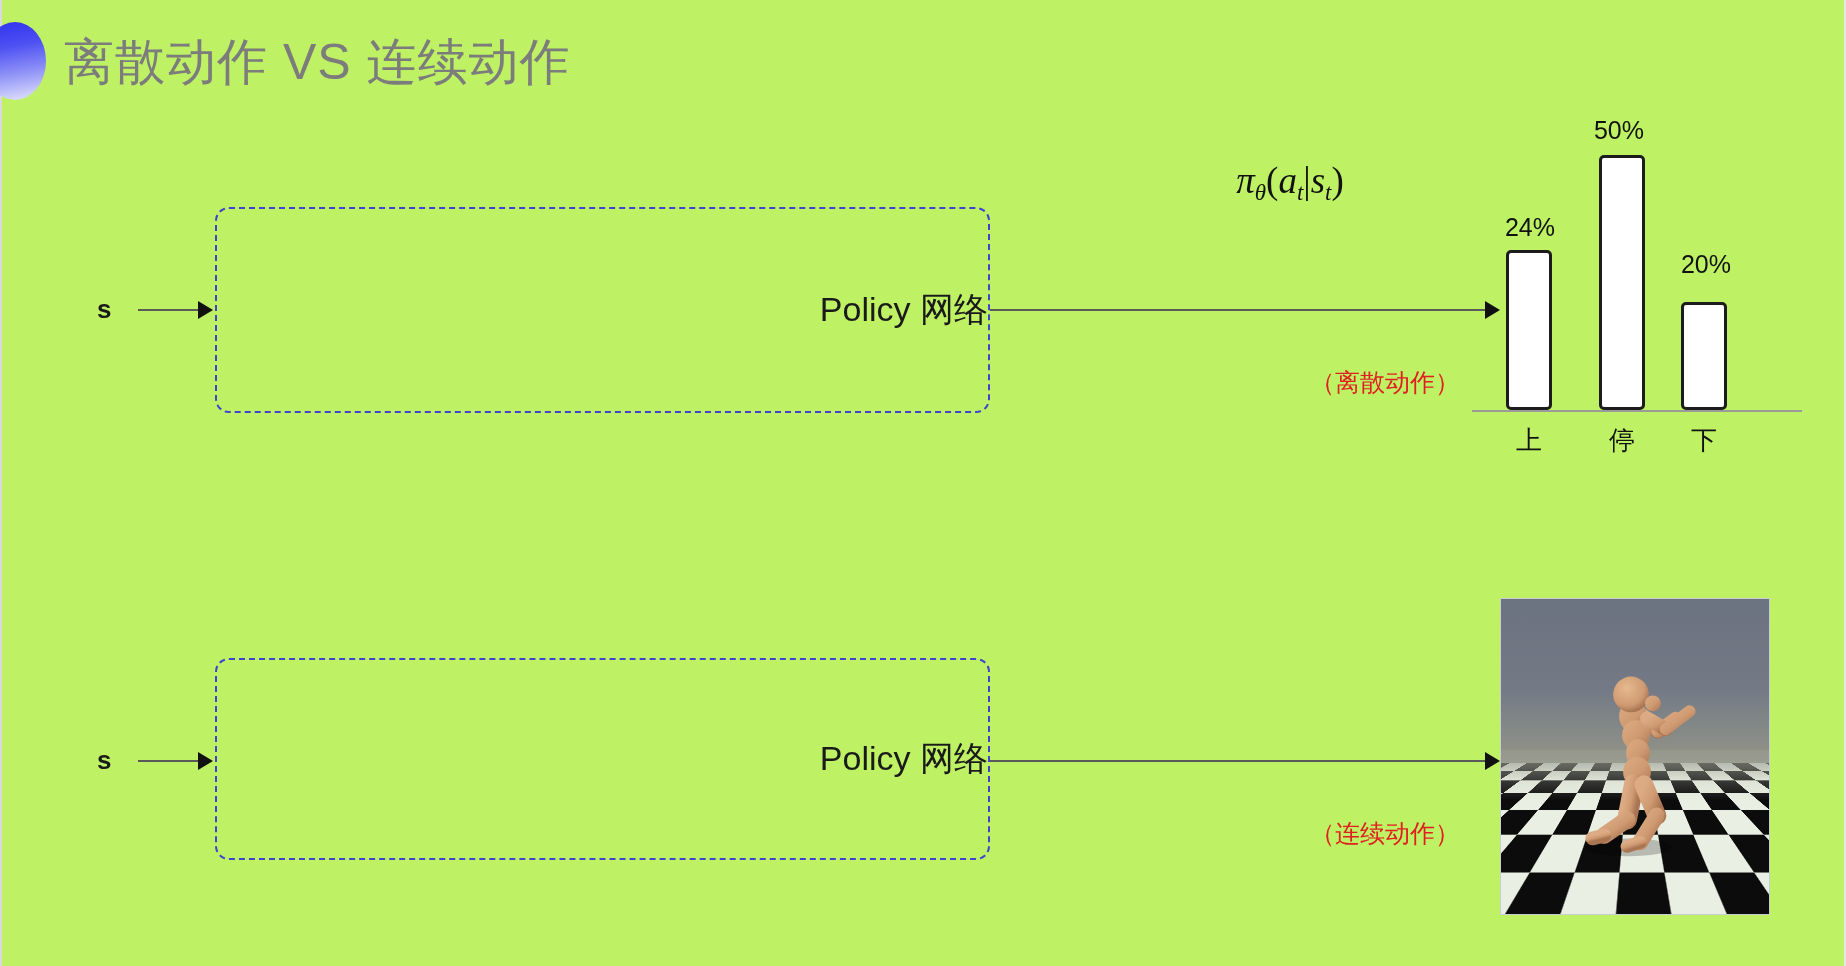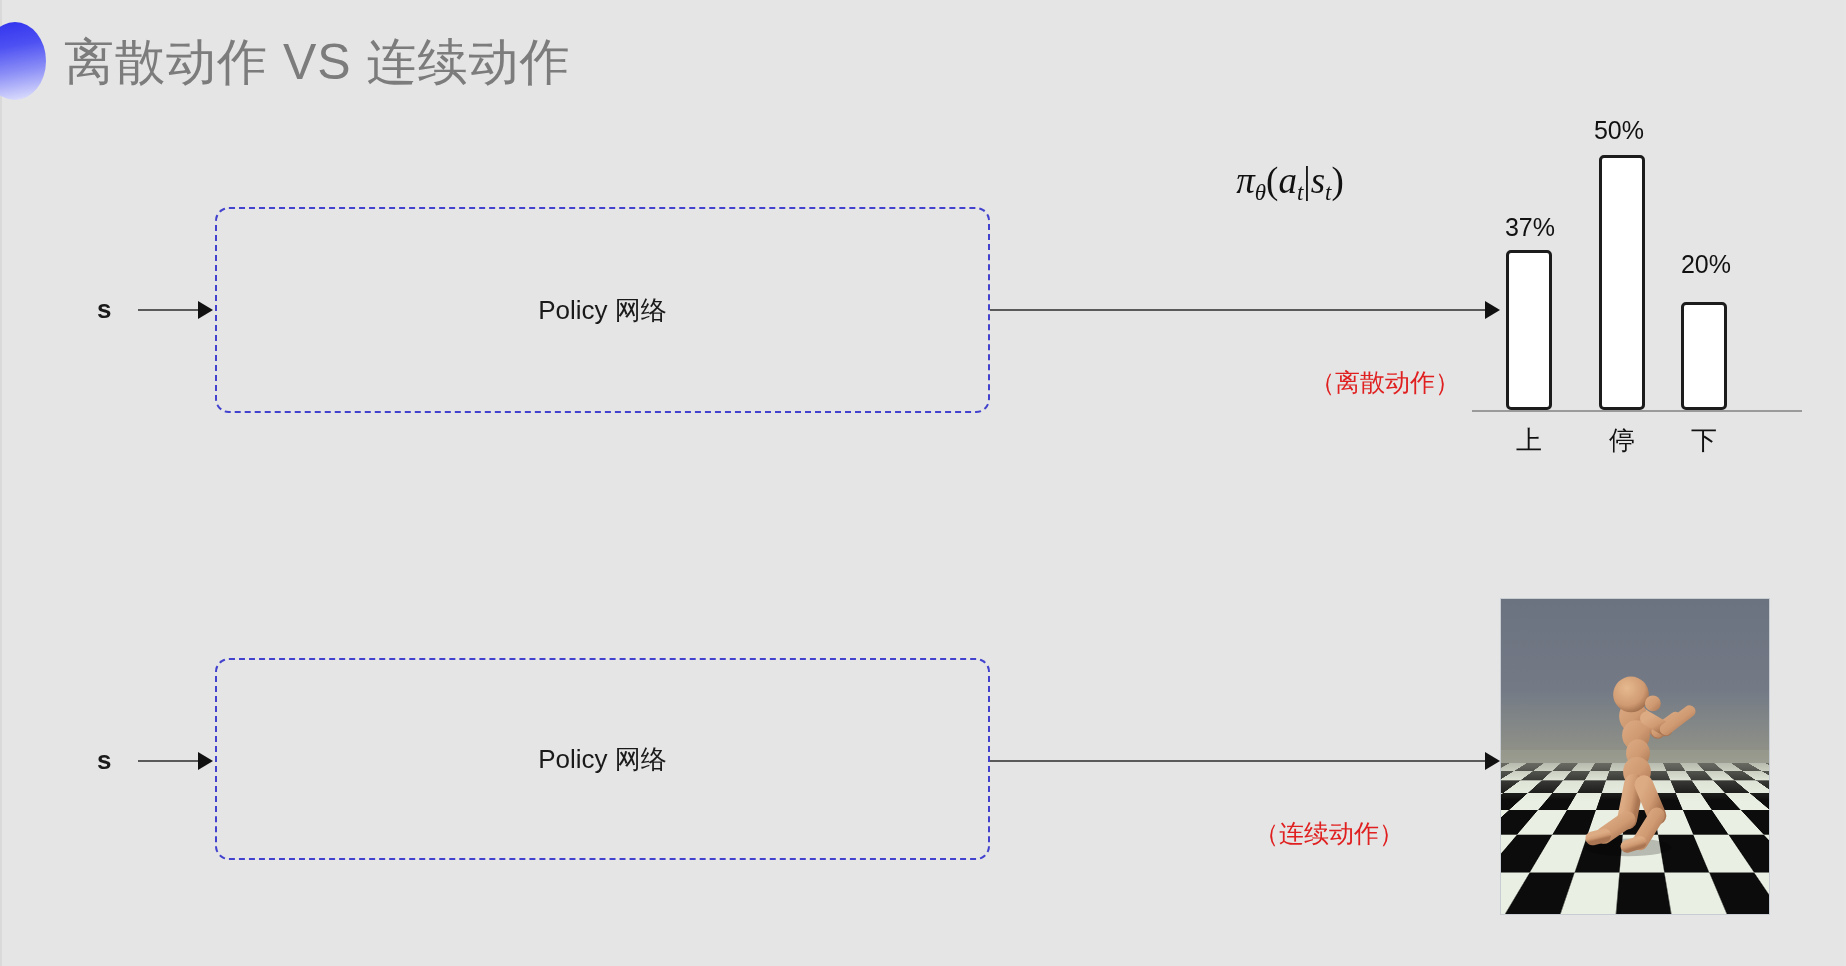--- a/index.html
+++ b/index.html
@@ -15,21 +15,21 @@
     font-family: "Liberation Sans", "DejaVu Sans", sans-serif;
     -webkit-font-smoothing: antialiased;
   }
 
   
   #slide {
     position: absolute;
     left: 0; top: 0;
     width: 1846px;
     height: 966px;
-    background: #e5e5e5;
+    background: #bef264;
   }
 
   
   .edge-line {
     position: absolute;
     left: 0; top: 0;
     width: 2px;
     height: 966px;
     background: #d9d9d9;
   }
@@ -69,22 +69,22 @@
     box-sizing: border-box;
     border: 2.5px dashed #4242cf;
     border-radius: 14px;
     background: transparent;
   }
   .policy-box .policy-label {
     position: absolute;
     left: 0; right: 0;
     top: 50%;
     transform: translateY(-50%);
-    text-align: center;
-    font-size: 26px;
+    text-align: right;
+    font-size: 34px;
     color: #1a1a1a;
     white-space: nowrap;
   }
   #policy-box-1 { left: 215px; top: 207px; width: 775px; height: 206px; }
   #policy-box-2 { left: 215px; top: 658px; width: 775px; height: 202px; }
 
   
   .state-label {
     position: absolute;
     font-size: 26px;
@@ -148,21 +148,21 @@
   .annot-formula .upr { font-style: normal; }
   .annot-note {
     position: absolute;
     font-size: 25px;
     color: #e02020;
     white-space: nowrap;
     width: 340px;
     text-align: right;
   }
   #note-1 { left: 1120px; top: 366px; }
-  #note-2 { left: 1064px; top: 817px; }
+  #note-2 { left: 1120px; top: 817px; }
 
   
   #bar-chart {
     position: absolute;
     left: 1472px;
     top: 108px;
     width: 340px;
     height: 350px;
   }
   .chart-axis {
@@ -260,21 +260,21 @@
   <div class="annot-block" id="annot-1">
     <div class="annot-formula"><span>π</span><sub>θ</sub><span class="upr">(</span><span>a</span><sub>t</sub><span class="upr">|</span><span>s</span><sub>t</sub><span class="upr">)</span></div>
   </div>
 
   <div class="annot-note" id="note-1">（离散动作）</div>
 
   <div id="bar-chart">
     <div class="chart-axis"></div>
 
     <div class="bar" style="left:34px; width:46px; height:160px;"></div>
-    <div class="bar-value" style="left:20px; top:105px; width:76px;">37%</div>
+    <div class="bar-value" style="left:20px; top:105px; width:76px;">24%</div>
     <div class="bar-cat" style="left:27px;">上</div>
 
     <div class="bar" style="left:127px; width:46px; height:255px;"></div>
     <div class="bar-value" style="left:109px; top:8px; width:76px;">50%</div>
     <div class="bar-cat" style="left:120px;">停</div>
 
     <div class="bar" style="left:209px; width:46px; height:108px;"></div>
     <div class="bar-value" style="left:196px; top:142px; width:76px;">20%</div>
     <div class="bar-cat" style="left:202px;">下</div>
   </div>

